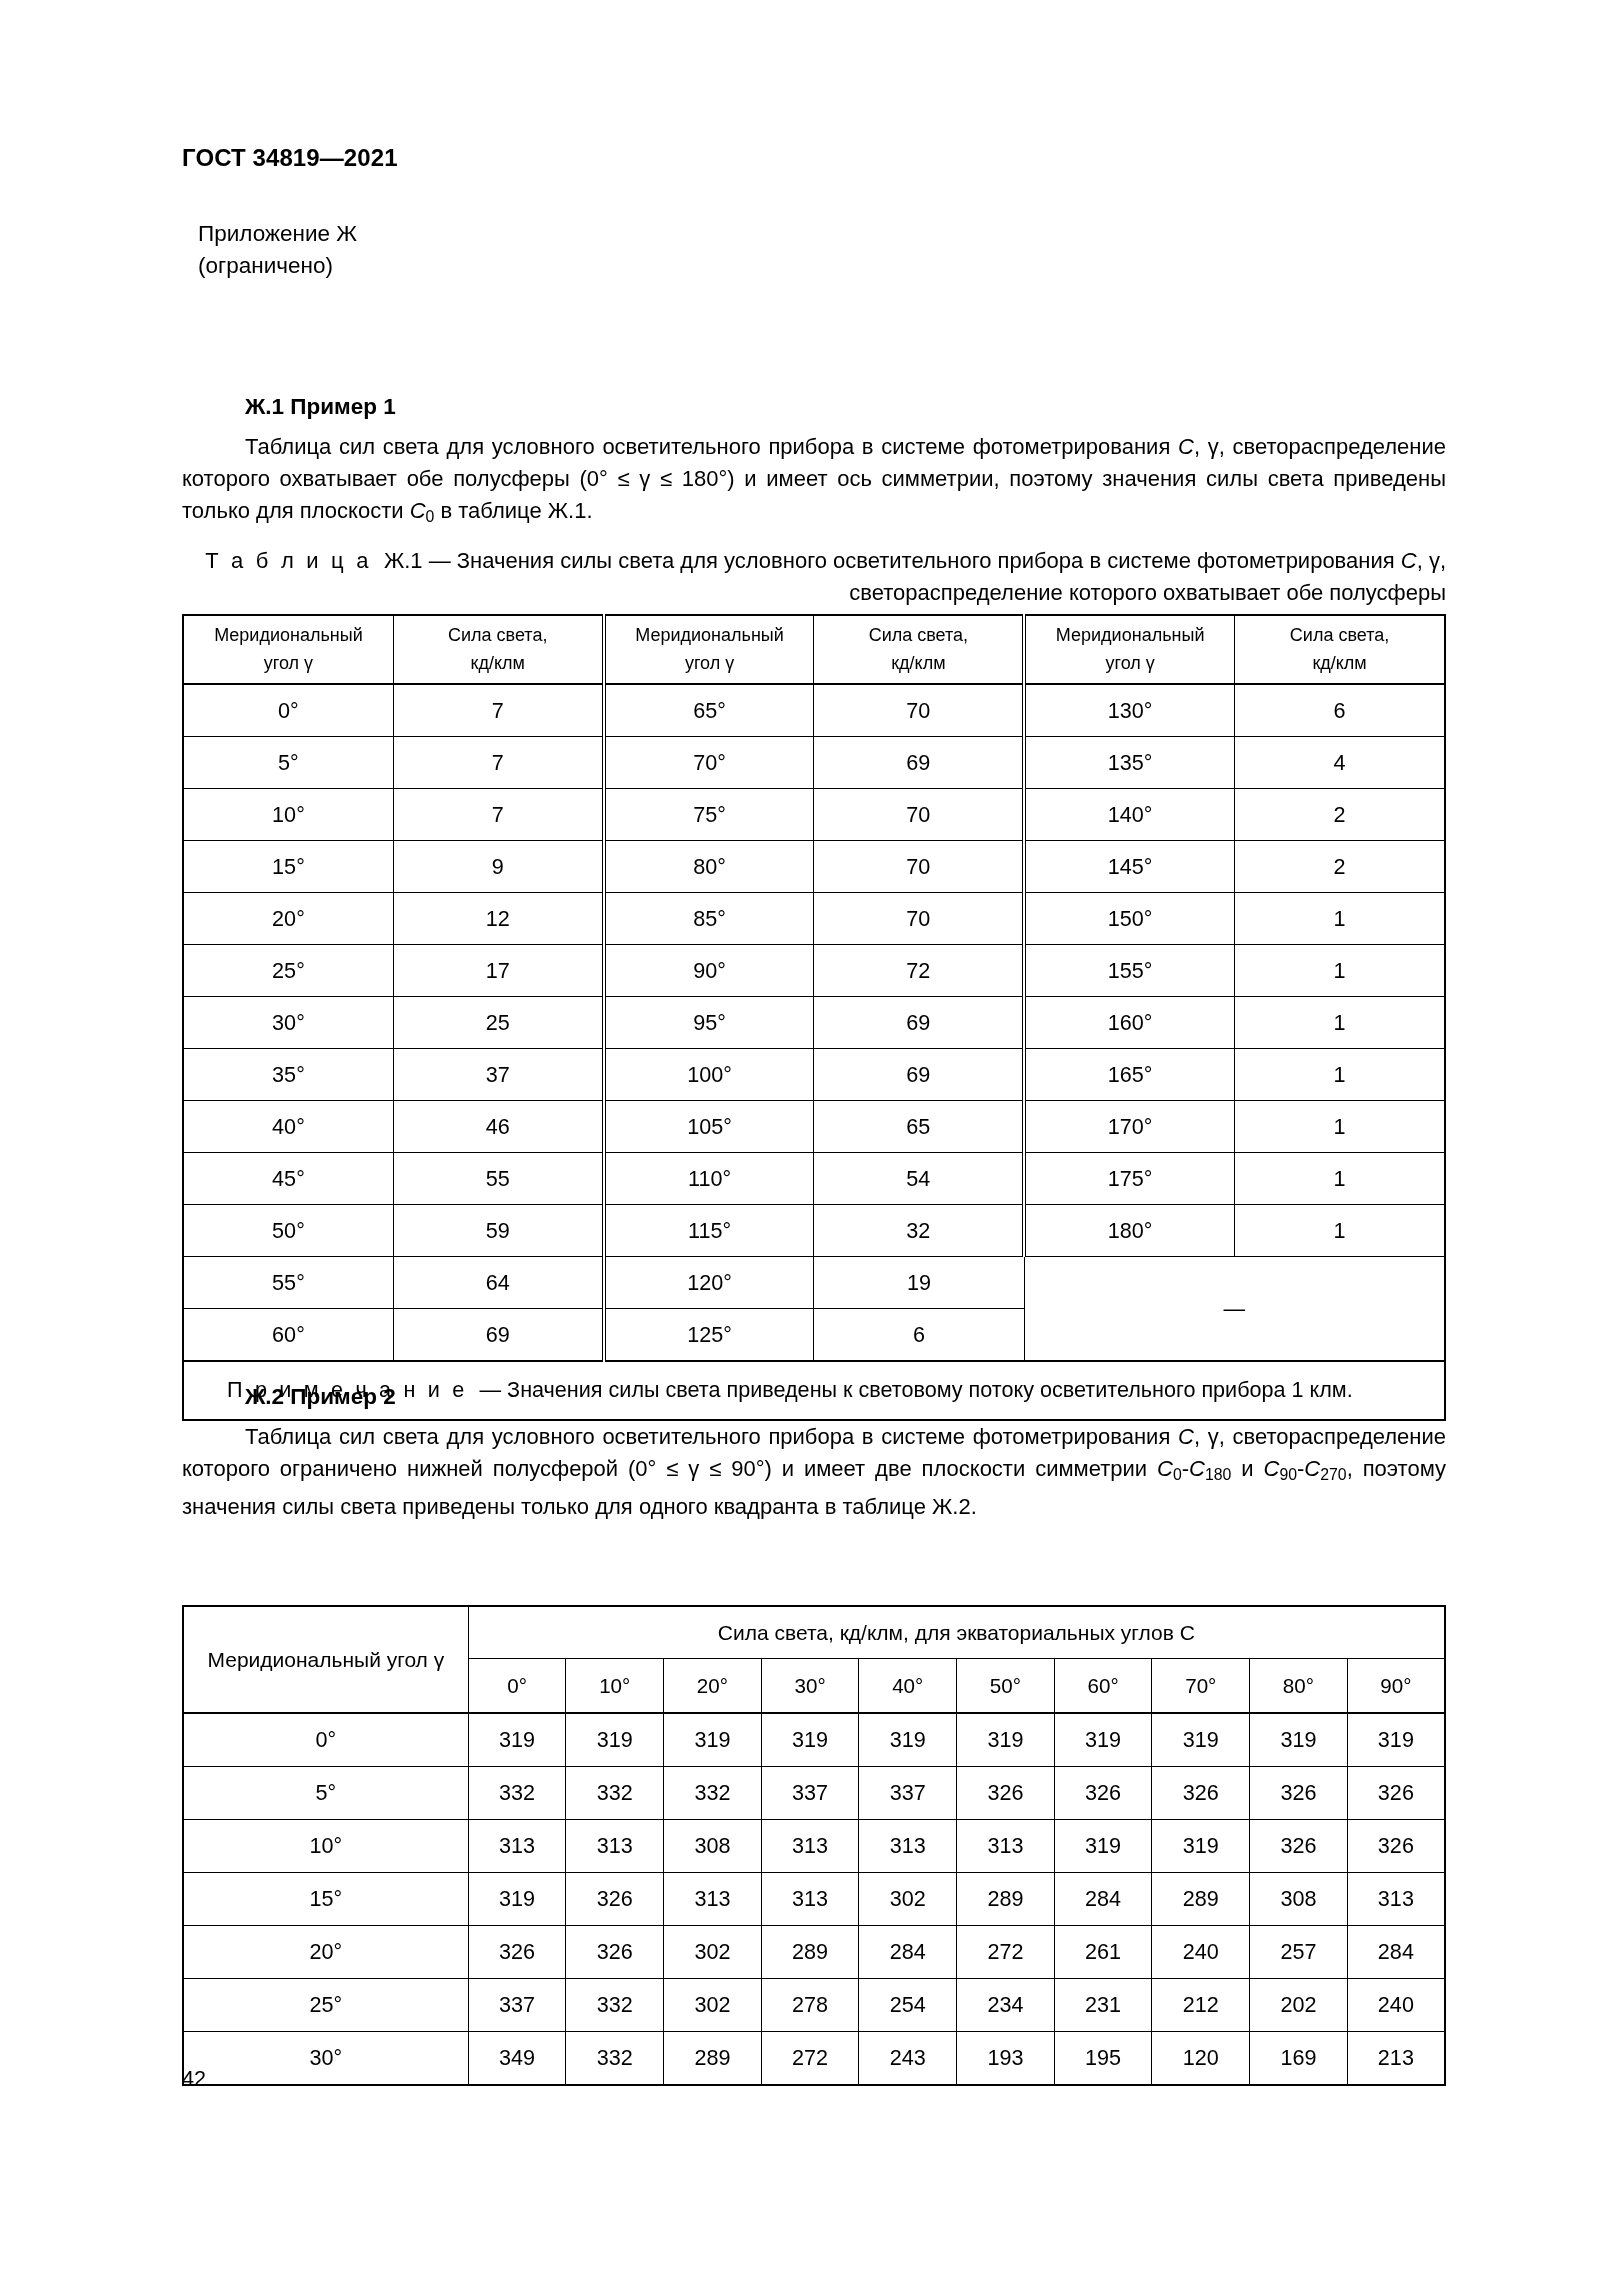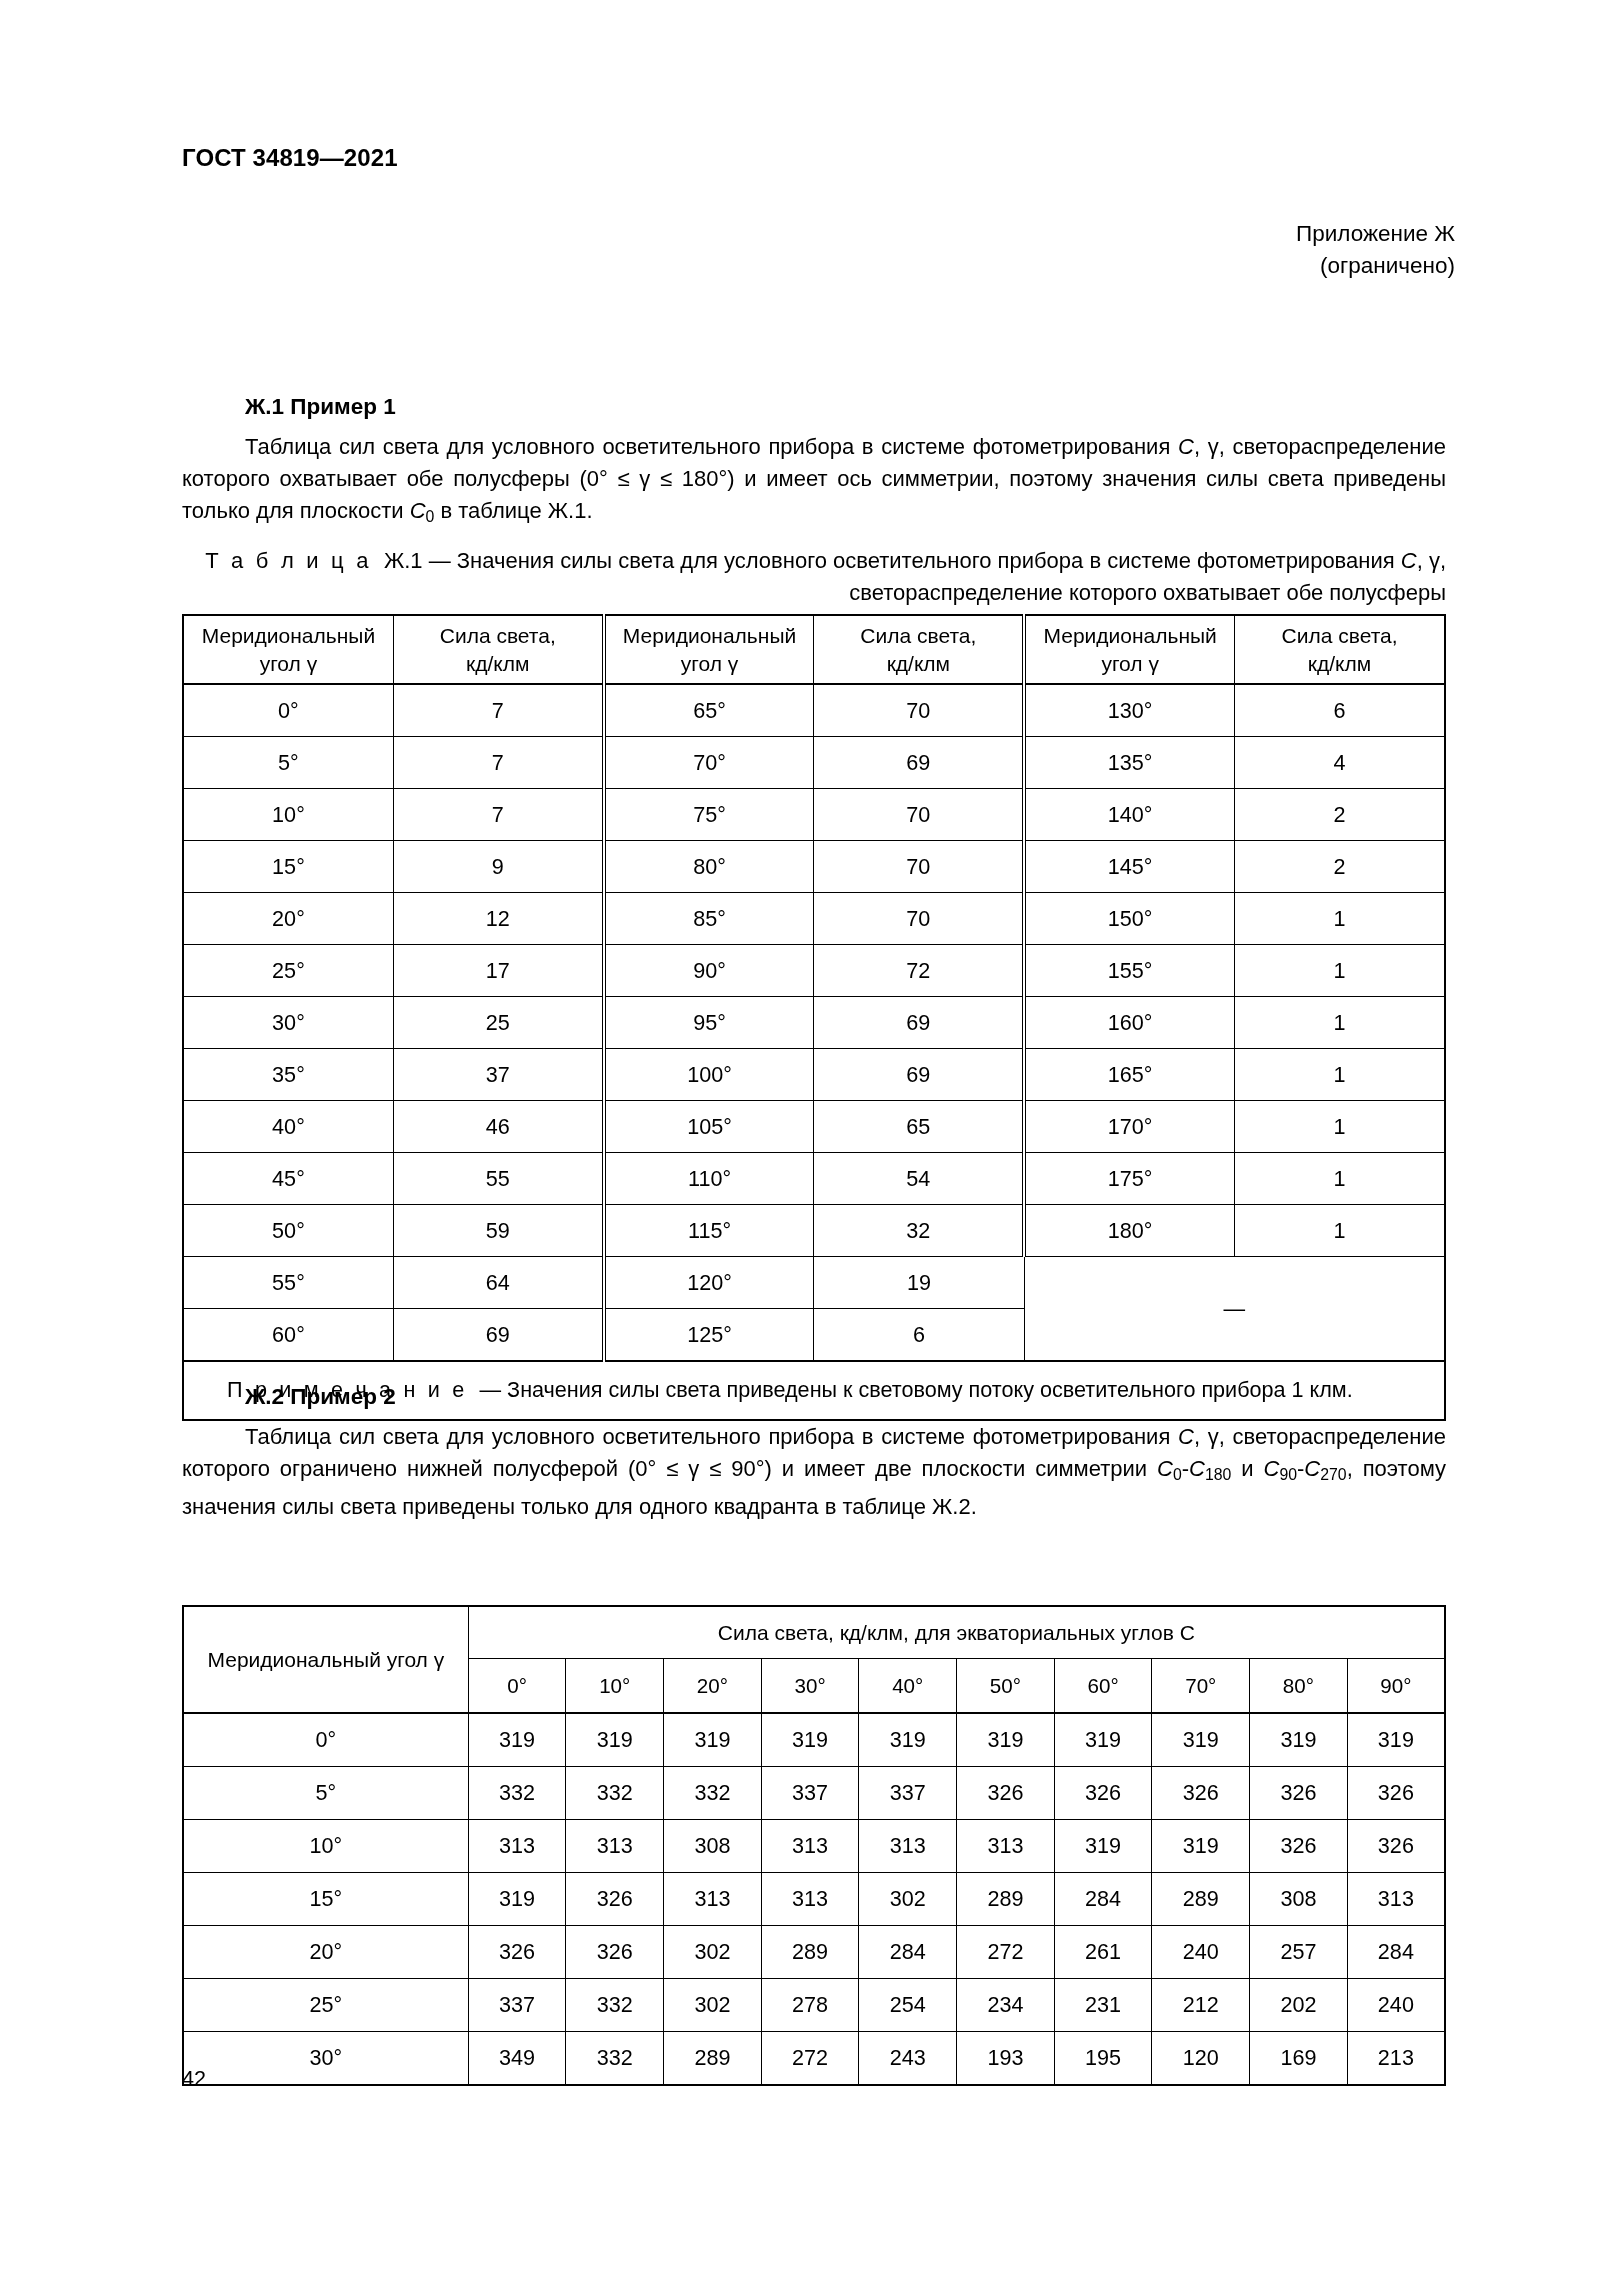--- a/index.html
+++ b/index.html
@@ -27,24 +27,24 @@
     position: absolute;
     left: 182px;
     top: 144px;
     font-size: 24px;
     font-weight: bold;
     letter-spacing: 0.1px;
   }
 
   .appendix-block {
     position: absolute;
-    left: 191px;
+    left: 198px;
     top: 218px;
     width: 1264px;
-    text-align: right;
+    text-align: left;
     font-size: 22.5px;
     line-height: 32px;
   }
   .appendix-block .line2 { display:block; }
 
   .main-title {
     position: absolute;
     left: 182px;
     top: 314px;
     width: 1264px;
@@ -98,21 +98,21 @@
     font-size: 21.6px;
     text-align: center;
     vertical-align: middle;
     padding: 0;
   }
 
   
   #tbl1 th.hd {
     height: 67px;
     line-height: 27.4px;
-    font-size: 21px;
+    font-size: 18px;
   }
   #tbl1 td.val {
     height: 51px;
     font-size: 21.6px;
   }
   #tbl1 .grpsep { border-left: 4.4px double #000; }
   #tbl1 td.note {
     text-align: left;
     padding: 9.8px 0 9.8px 43px;
     font-size: 21.6px;

